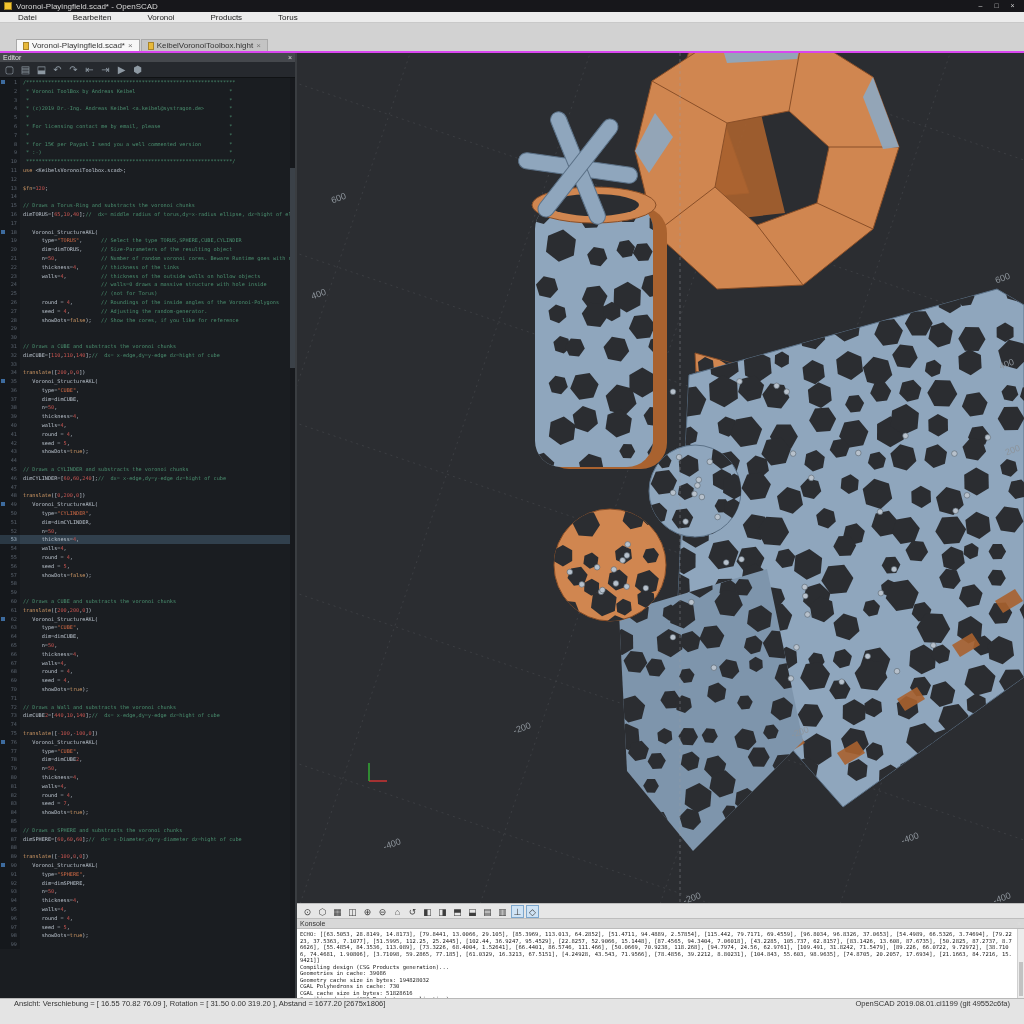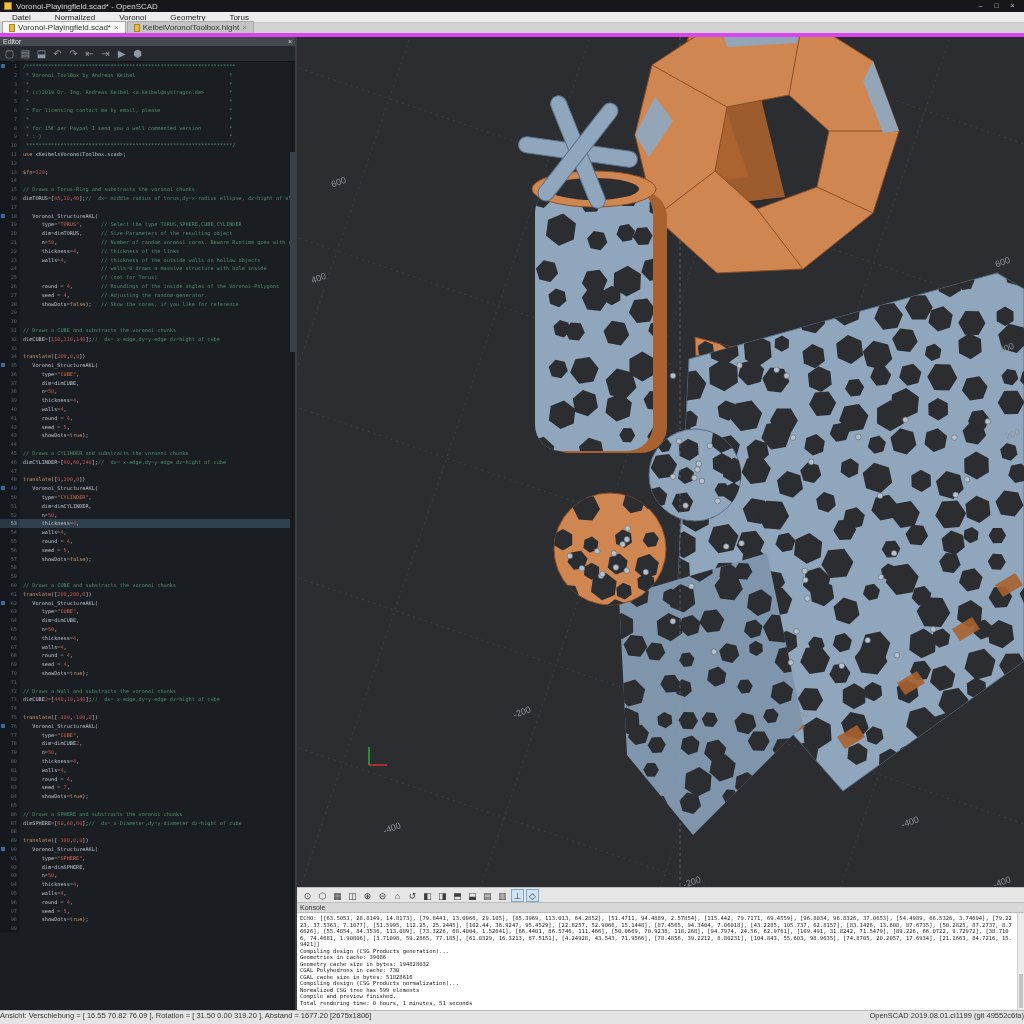--- a/index.html
+++ b/index.html
@@ -10,25 +10,25 @@
   
   .titlebar{height:12px;background:#17171b;color:#d6d6d6;font-size:8px;
     display:flex;align-items:center;padding:0 4px;gap:4px;flex:0 0 auto}
   .app-icon{width:8px;height:8px;background:#f2c330;border:1px solid #9a7d1d;display:inline-block}
   .win-controls{margin-left:auto;display:flex;gap:1px}
   .win-btn{width:15px;height:10px;text-align:center;line-height:9px;font-size:7px;color:#cfcfcf}
 
   
   .menubar{height:11px;background:#ececec;border-bottom:1px solid #c9c9c9;
     display:flex;align-items:center;font-size:8px;color:#222;flex:0 0 auto}
-  .menu-item{padding:0 12px;line-height:11px}
+  .menu-item{padding:0 18px;line-height:11px}
 
   
-  .tabbar{height:14px;background:#d2d2d2;border-bottom:4px solid #d946ef;
-    display:flex;align-items:flex-end;font-size:8px;color:#333;padding-left:2px;flex:0 0 auto}
+  .tabbar{height:30px;background:#d2d2d2;border-bottom:2px solid #d946ef;
+    display:flex;align-items:flex-end;font-size:8px;color:#333;padding-left:16px;flex:0 0 auto}
   .tab{display:flex;align-items:center;gap:3px;padding:0 6px;height:12px;
     background:#c4c4c4;border:1px solid #a9a9a9;border-bottom:none;margin-right:1px}
   .tab.active{background:#f7f7f7}
   .tab-icon{width:6px;height:8px;background:#e8b93a;border:1px solid #a8842a;display:inline-block}
   .tab-close{color:#777;font-size:8px;line-height:8px}
 
   .main{display:flex;flex:1 1 auto;min-height:0}
 
   
   .editor-panel{width:295px;background:#1a1d21;display:flex;flex-direction:column;flex:0 0 auto}
@@ -73,44 +73,44 @@
   .console-title{height:10px;background:#d8d8d8;border-bottom:1px solid #bbb;color:#333;
     font-size:7px;line-height:10px;padding:0 3px;display:flex;justify-content:space-between;flex:0 0 auto}
   .console-body{position:relative;flex:1 1 auto;background:#fff;overflow:hidden;
     padding:2px 10px 2px 3px;font-family:"DejaVu Sans Mono",monospace;font-size:5.5px;
     line-height:6.5px;color:#1a1a1a}
   .cline{word-break:break-all;white-space:pre-wrap}
   .con-scroll{position:absolute;right:0;top:0;bottom:0;width:7px;background:#ececec;border-left:1px solid #d0d0d0}
   .con-thumb{position:absolute;left:1px;right:1px;bottom:2px;height:34px;background:#c2c2c2}
 
   
-  .statusbar{height:14px;background:#e4e4e4;border-top:1px solid #b8b8b8;color:#333;
+  .statusbar{height:26px;background:#e4e4e4;border-top:1px solid #b8b8b8;color:#333;
     font-size:7.5px;line-height:9px;display:flex;justify-content:space-between;
-    padding:0 0;flex:0 0 auto}
+    padding:0 14px;flex:0 0 auto}
 </style>
 </head>
 <body>
 
 <div class="window">
 
   <div class="titlebar">
     <span class="app-icon"></span>
     <span>Voronoi-Playingfield.scad* - OpenSCAD</span>
     <div class="win-controls">
       <span class="win-btn">–</span>
       <span class="win-btn">□</span>
       <span class="win-btn">×</span>
     </div>
   </div>
 
   <div class="menubar">
       <span class="menu-item">Datei</span>
-      <span class="menu-item">Normalized</span>
+      <span class="menu-item">Bearbeiten</span>
       <span class="menu-item">Voronoi</span>
-      <span class="menu-item">Geometry</span>
+      <span class="menu-item">Products</span>
       <span class="menu-item">Torus</span>
     </div>
 
   <div class="tabbar">
       <div class="tab active">
         <span class="tab-icon"></span>
         <span>Voronoi-Playingfield.scad*</span>
         <span class="tab-close">×</span>
       </div>
       <div class="tab">

